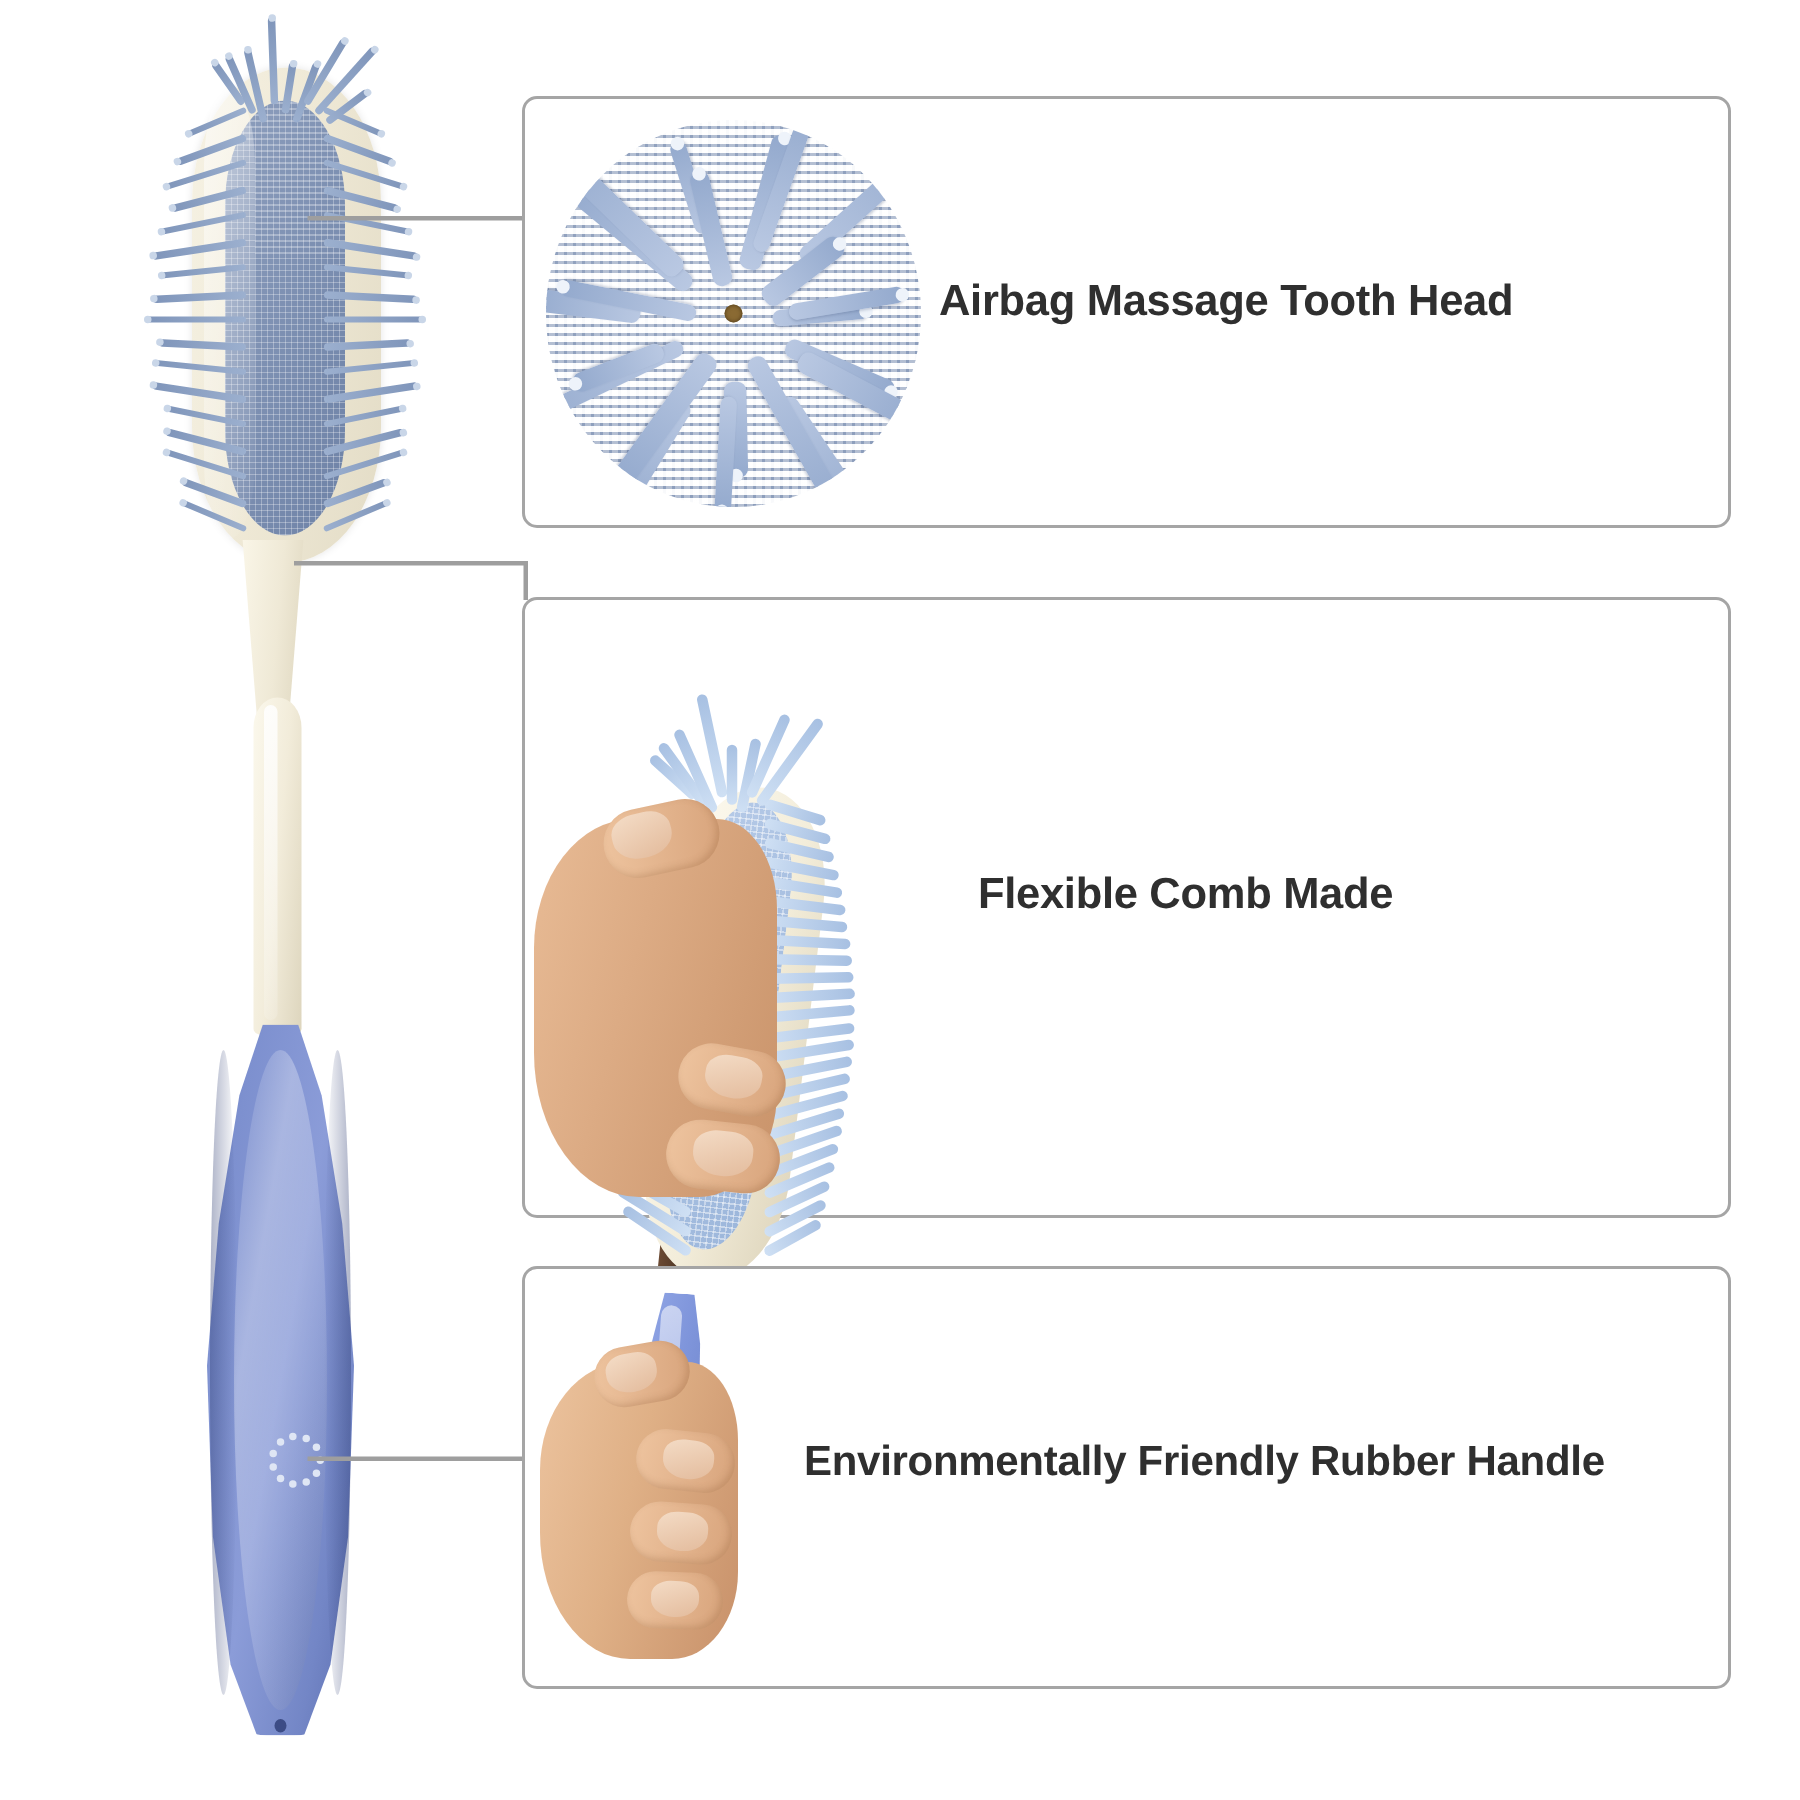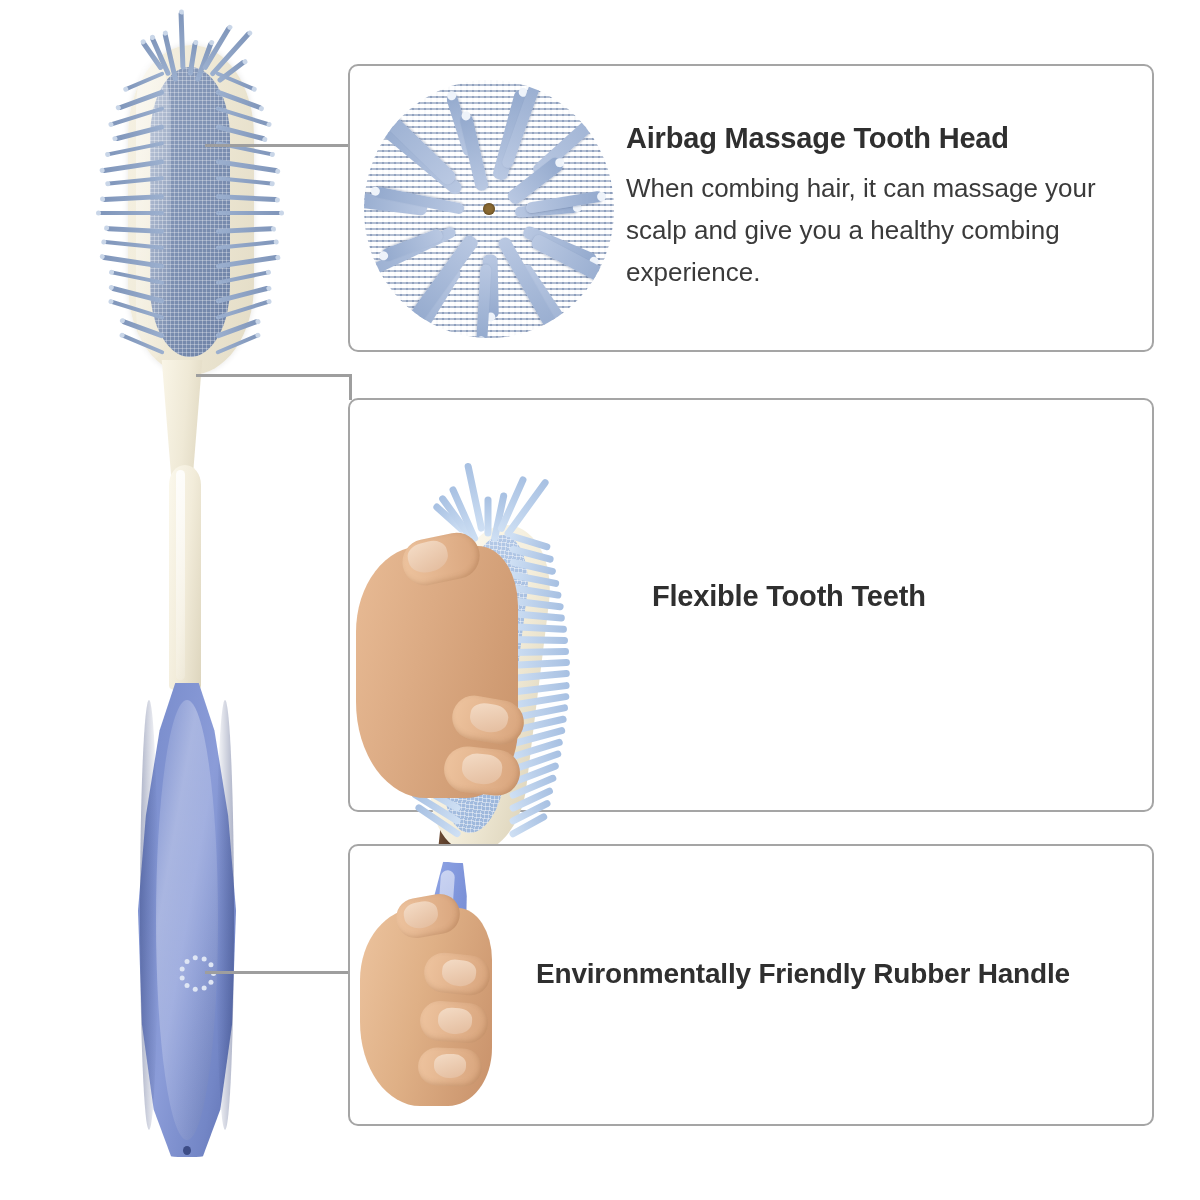--- a/index.html
+++ b/index.html
@@ -340,21 +340,20 @@
             <div class="mb" style="left: 119.071px; top: 103.685px; width: 78px; height: 13px; transform: rotate(256.818deg);"></div>
             <div class="mb" style="left: 134.952px; top: 92.3262px; width: 92px; height: 15px; transform: rotate(285.182deg);"></div>
             <div class="mb" style="left: 141.728px; top: 81.8812px; width: 106px; height: 11px; transform: rotate(289.545deg);"></div>
             <div class="mb" style="left: 171.009px; top: 87.4408px; width: 120px; height: 13px; transform: rotate(317.909deg);"></div>
             <div class="mb" style="left: 145.564px; top: 113.091px; width: 64px; height: 15px; transform: rotate(322.273deg);"></div>
             <div class="mb" style="left: 162.494px; top: 122.817px; width: 78px; height: 11px; transform: rotate(350.636deg);"></div>
           </div>
       </div>
       <div class="panel-text">
         <div class="p-title">Airbag Massage Tooth Head</div>
-        <div class="p-body">When combing hair, it can massage your scalp and give you a healthy combing experience.</div>
       </div>
     </div>
   </div>
 
   <div class="panel" id="panel2">
     <div class="panel-inner">
       <div class="panel-photo">
         <div class="hand2">
           <div class="dark-stem"></div>
           <div class="brush2-body"></div>
@@ -420,21 +419,21 @@
           <div class="palm"></div>
           <div class="finger" style="left:46px; top:18px; width:78px; height:46px; border-radius:26px; transform:rotate(-12deg);"></div>
           <div class="nail" style="left:52px; top:24px; width:40px; height:30px; transform:rotate(-14deg);"></div>
           <div class="finger" style="left:96px; top:180px; width:72px; height:44px; border-radius:24px; transform:rotate(10deg);"></div>
           <div class="nail" style="left:114px; top:186px; width:38px; height:28px; transform:rotate(10deg);"></div>
           <div class="finger" style="left:88px; top:230px; width:76px; height:46px; border-radius:24px; transform:rotate(6deg);"></div>
           <div class="nail" style="left:106px; top:236px; width:40px; height:30px; transform:rotate(6deg);"></div>
         </div>
       </div>
       <div class="panel-text">
-        <div class="p-title">Flexible Tooth Teeth</div>
+        <div class="p-title">Flexible Comb Made</div>
       </div>
     </div>
   </div>
 
   <div class="panel" id="panel3">
     <div class="panel-inner">
       <div class="panel-photo">
         <div class="hand3">
           <div class="handle3"></div>
           <div class="handle3-hl"></div>

